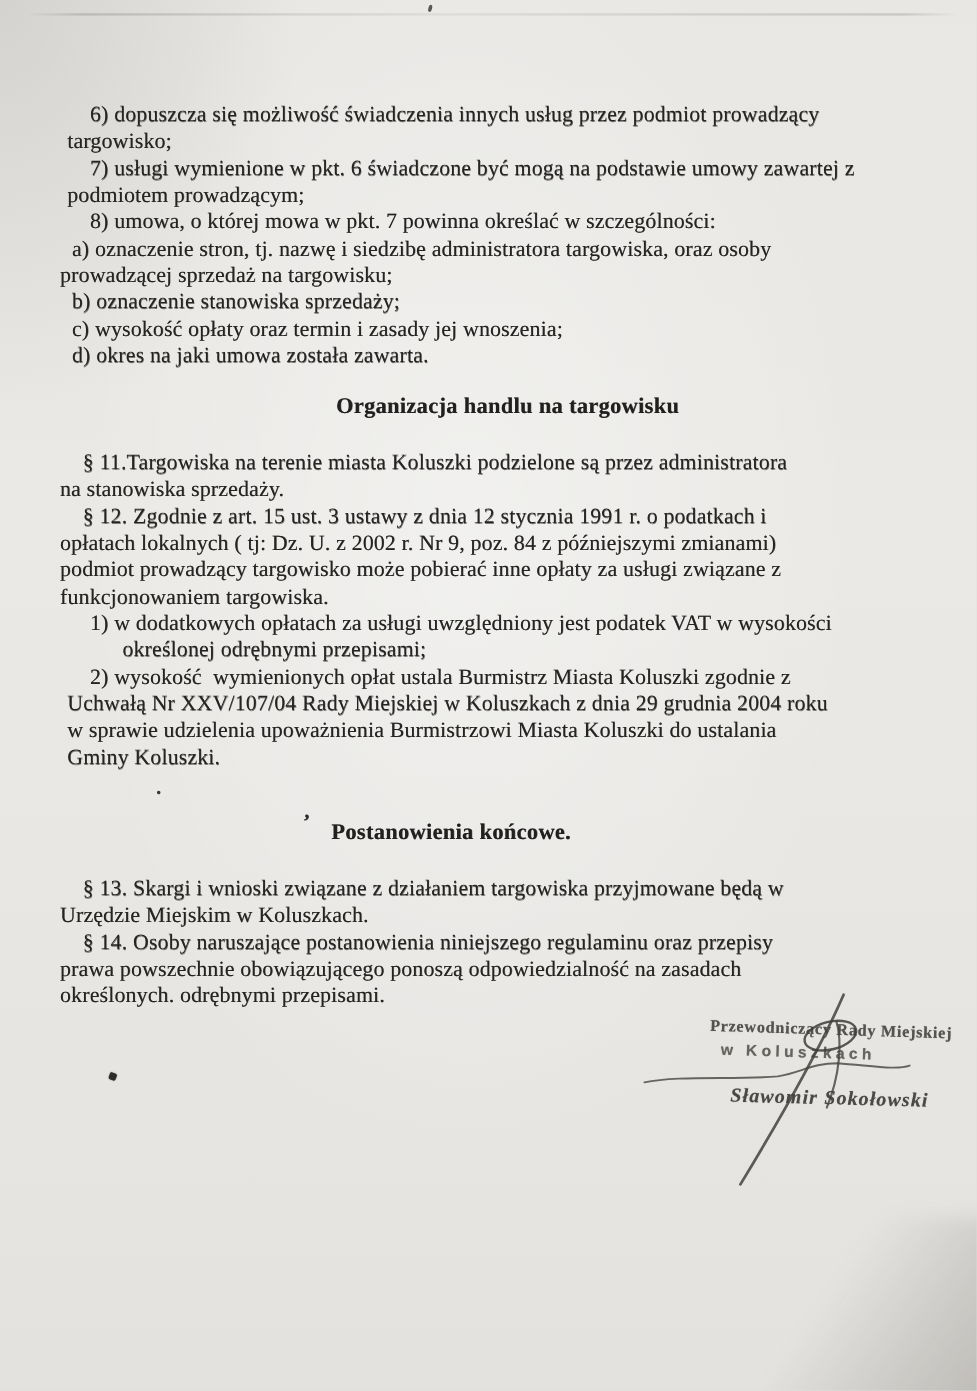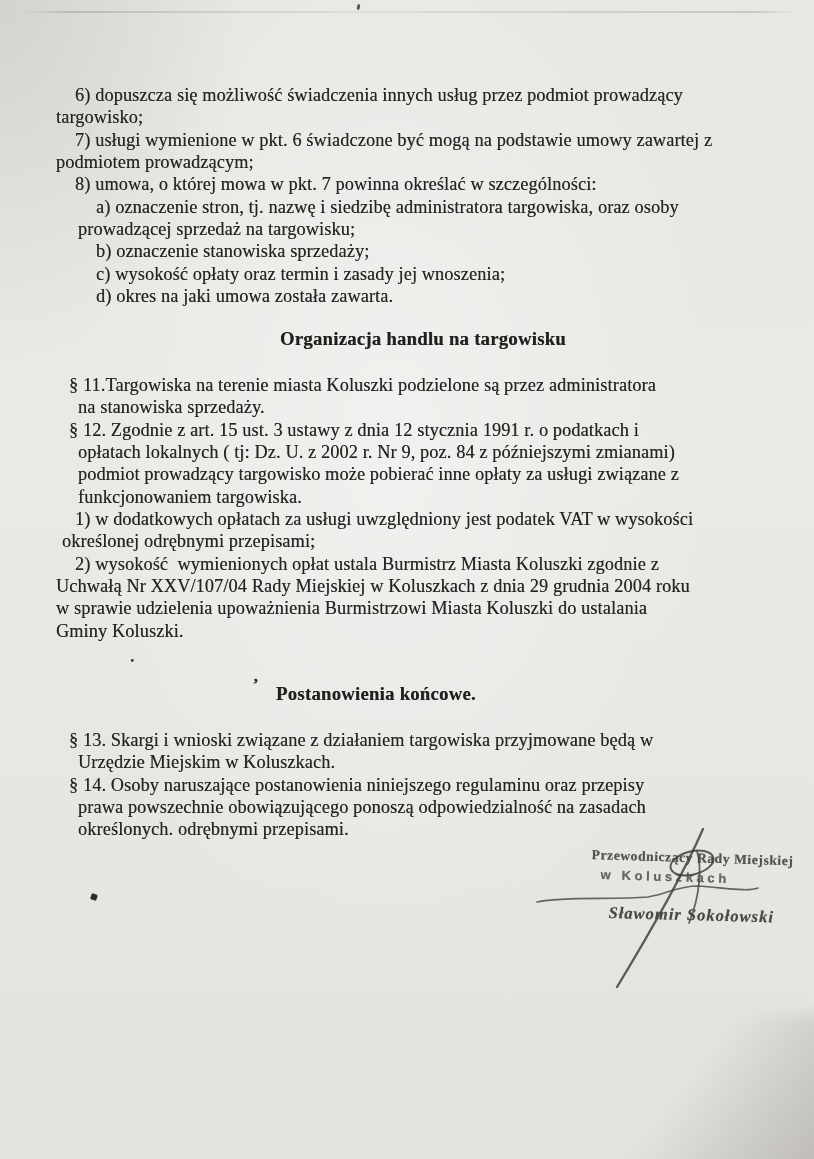--- a/index.html
+++ b/index.html
@@ -31,24 +31,24 @@
   }
   .body-text{
     position:absolute;left:0;width:814px;
     color:#262422;
     font-size:18.2px;line-height:22.35px;letter-spacing:0.15px;
     text-shadow:0.3px 0.3px 0.45px rgba(30,28,26,0.55);
     font-family:Liberation Serif, serif;
   }
   .ln{white-space:pre;}
   .in75{padding-left:75px}
-  .in78{padding-left:78px}
+  .in78{padding-left:50px}
   .in100{padding-left:56px}
-  .in105{padding-left:62px}
-  .in120{padding-left:96px}
+  .in105{padding-left:102px}
+  .in120{padding-left:60px}
   .in125{padding-left:69px}
   .heading{
     position:absolute;left:0;width:814px;text-align:center;
     color:#21201e;font-weight:bold;font-size:18.6px;letter-spacing:0.3px;
     text-shadow:0.35px 0.35px 0.5px rgba(25,24,22,0.6);
   }
   .h1{top:328px;transform:translateX(16px);}
   .h2{top:683px;transform:translateX(-31px);}
   .h2-mark{
     position:absolute;left:252px;top:676px;width:20px;

